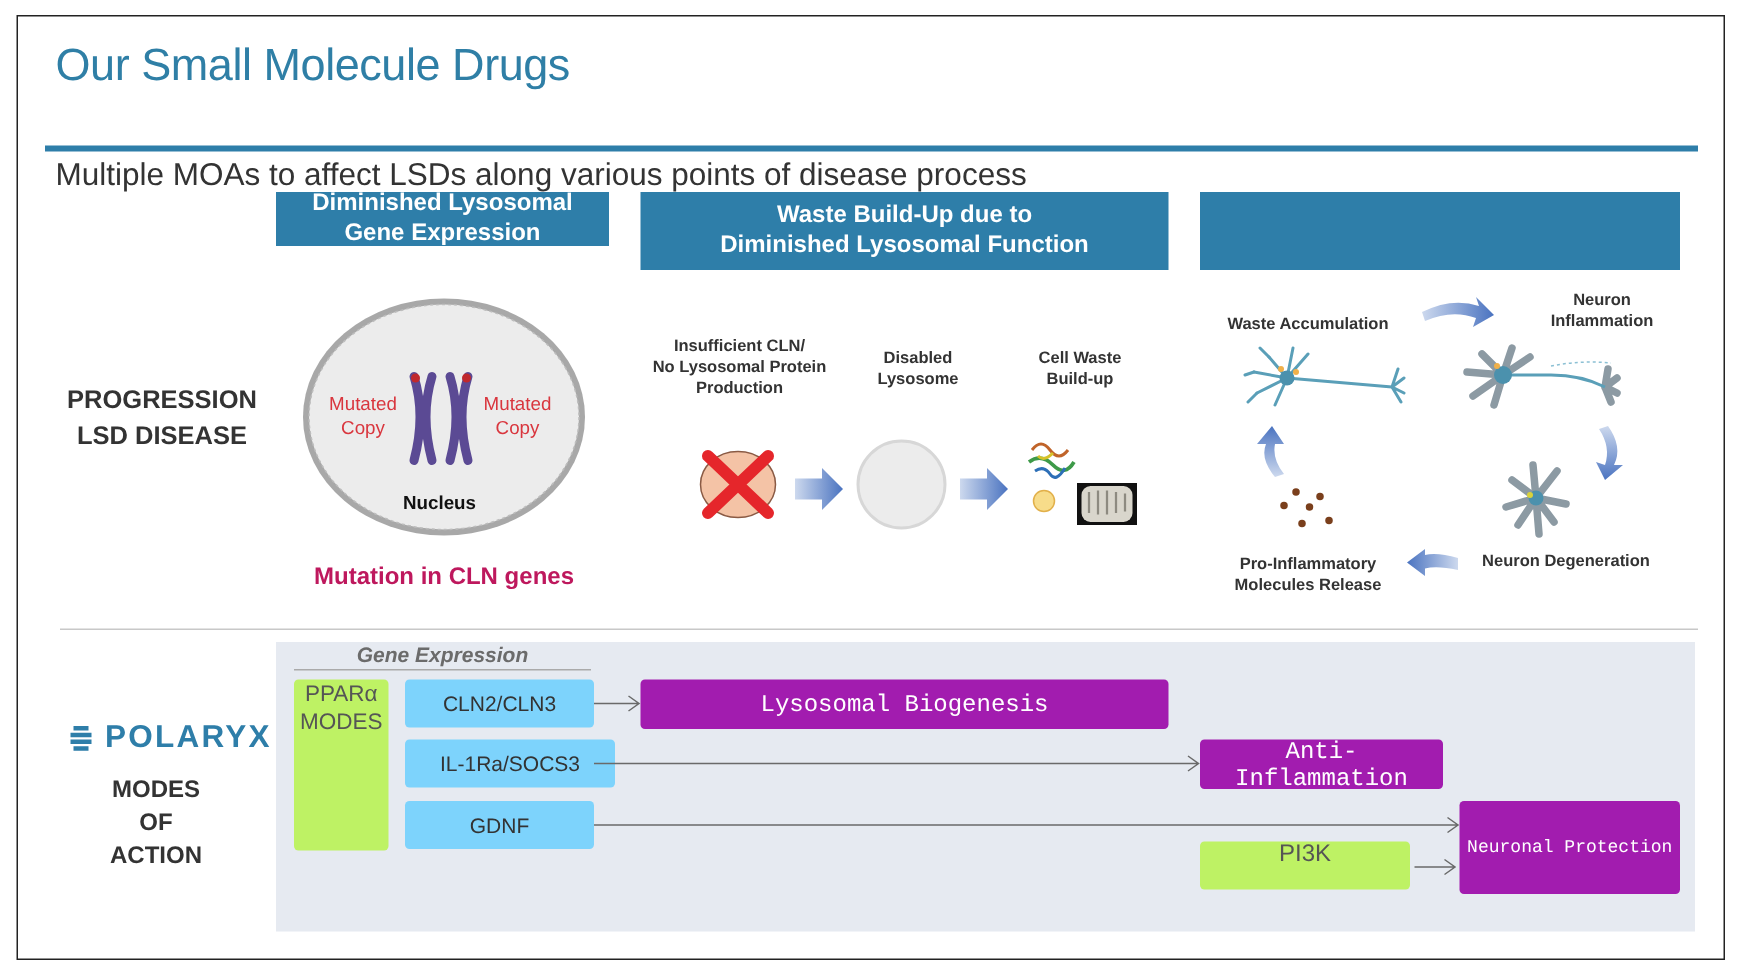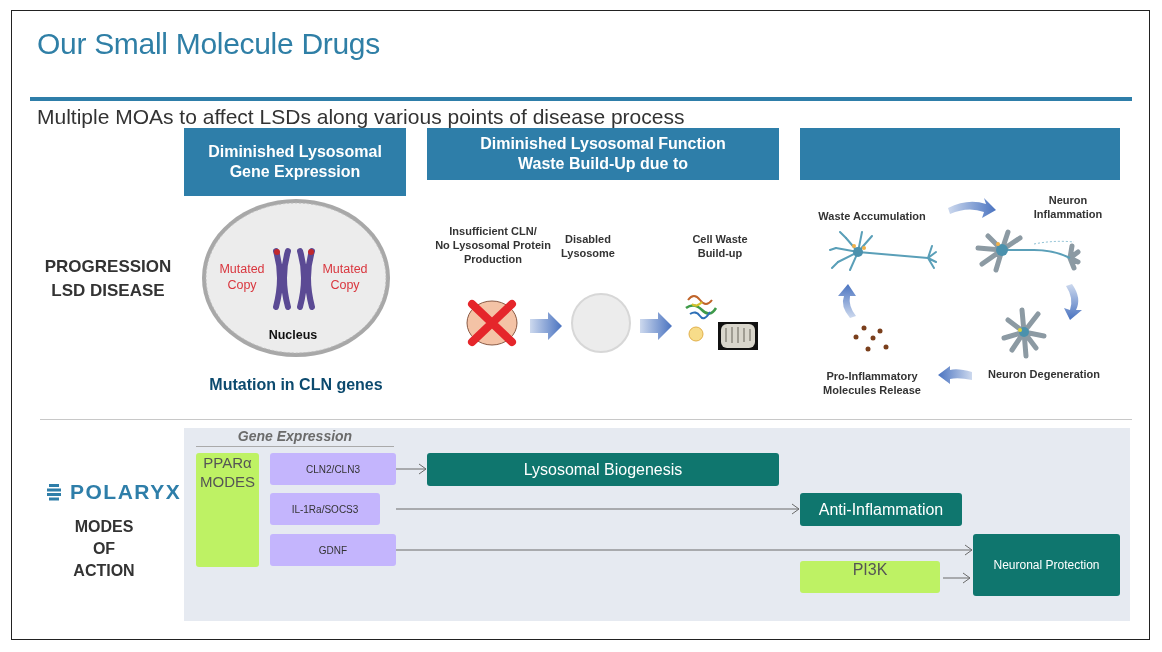--- a/index.html
+++ b/index.html
@@ -5,54 +5,54 @@
   html, body { margin:0; padding:0; background:#ffffff; }
   body { width:1162px; height:652px; position:relative; overflow:hidden; font-family:"Liberation Sans", sans-serif; }
   .frame { position:absolute; left:11px; top:10px; width:1139px; height:630px; border:1px solid #222; box-sizing:border-box; background:#fff; }
   .abs { position:absolute; }
   .title { left:37px; top:27px; font-size:30px; color:#2f7fa6; letter-spacing:-0.3px; white-space:nowrap; }
   .subtitle { left:37px; top:65px; font-size:21px; color:#333; white-space:nowrap;margin-top:40px; }
   .rule-top { left:30px; top:97px; width:1102px; height:4px; background:#2e7ea9; }
   .hdr { background:#2e7ea9; color:#fff; font-weight:bold; font-size:16px; text-align:center; display:flex; align-items:center; justify-content:center; line-height:20px; }
   .side-label { font-weight:bold; color:#333; text-align:center; font-size:17px; line-height:24px; }
   .small-bold { font-weight:bold; color:#333; font-size:11px; text-align:center; line-height:14px; }
-  .navy { color:#0c4a6e; }
+  .navy { color:#be185d; }
   .divider { left:40px; top:419px; width:1092px; height:1px; background:#c8c8c8; }
   .moa-bg { left:184px; top:428px; width:946px; height:193px; background:#e6eaf1; }
   .gene-exp { left:196px; top:428px; width:198px; text-align:center; font-size:14px; font-style:italic; font-weight:bold; color:#6b6b6b; }
   .gene-rule { left:196px; top:446px; width:198px; height:1px; background:#aaa; }
   .grey-box { background:#bef264; color:#555; font-size:15px; text-align:center; display:flex; align-items:flex-start; justify-content:center; border-radius:3px; }
-  .white-box { background:#c4b5fd; color:#333; font-size:10px; text-align:center; display:flex; align-items:center; justify-content:center; border-radius:3px; }
-  .blue-box { background:#0f766e; color:#fff; font-size:16px; text-align:center; display:flex; align-items:center; justify-content:center; border-radius:3px; }
+  .white-box { background:#7dd3fc; color:#333; font-size:14px; text-align:center; display:flex; align-items:center; justify-content:center; border-radius:3px; }
+  .blue-box { background:#a21caf; color:#fff; font-size:16px; text-align:center; display:flex; align-items:center; justify-content:center; border-radius:3px;font-family:Liberation Mono, monospace; }
   svg { position:absolute; overflow:visible; }
 </style>
 </head>
 <body>
 
 <div class="frame"></div>
 
 <div class="abs title">Our Small Molecule Drugs</div>
 <div class="abs subtitle">Multiple MOAs to affect LSDs along various points of disease process</div>
 <div class="abs rule-top"></div>
 
 <div class="abs side-label" style="left:28px;top:255px;width:160px;">
   <div>PROGRESSION</div>
   <div>LSD DISEASE</div>
 </div>
 
-<div class="abs hdr" style="left:184px;top:128px;width:222px;height:68px;">
+<div class="abs hdr" style="left:184px;top:128px;width:222px;height:36px;">
   <div>
       <div>Diminished Lysosomal</div>
       <div>Gene Expression</div>
     </div>
 </div>
 <div class="abs hdr" style="left:427px;top:128px;width:352px;height:52px;">
   <div>
+      <div>Waste Build-Up due to</div>
       <div>Diminished Lysosomal Function</div>
-      <div>Waste Build-Up due to</div>
     </div>
 </div>
 <div class="abs hdr" style="left:800px;top:128px;width:320px;height:52px;">
   <div>
     </div>
 </div>
 
 <svg style="left:198px;top:195px;" width="196" height="166">
   <ellipse cx="98" cy="83" rx="94" ry="79" fill="#a8a8a8"></ellipse>
   <ellipse cx="98" cy="83" rx="90" ry="75" fill="#ececec" stroke="#bdbdbd" stroke-dasharray="2 2" stroke-width="1"></ellipse>
@@ -72,21 +72,21 @@
     <div>Copy</div>
 </div>
 <div class="abs" style="left:240px;top:328px;width:106px;text-align:center;font-size:12.5px;font-weight:bold;color:#111;">Nucleus</div>
 <div class="abs navy" style="left:186px;top:376px;width:220px;text-align:center;font-size:16px;font-weight:bold;">Mutation in CLN genes</div>
 
 <div class="abs small-bold" style="left:425px;top:224px;width:136px;">
   <div>Insufficient CLN/</div>
   <div>No Lysosomal Protein</div>
   <div>Production</div>
 </div>
-<div class="abs small-bold" style="left:548px;top:232px;width:80px;">
+<div class="abs small-bold" style="left:572px;top:232px;width:80px;">
   <div>Disabled</div>
   <div>Lysosome</div>
 </div>
 <div class="abs small-bold" style="left:680px;top:232px;width:80px;">
   <div>Cell Waste</div>
   <div>Build-up</div>
 </div>
 
 <svg style="left:464px;top:298px;" width="56" height="50">
   <ellipse cx="28" cy="25" rx="25" ry="22" fill="#f4c3a6" stroke="#8a5a44" stroke-width="1"></ellipse>
@@ -231,21 +231,21 @@
 <div class="abs gene-exp">Gene Expression</div>
 <div class="abs gene-rule"></div>
 
 <div class="abs grey-box" style="left:196px;top:453px;width:63px;height:114px;line-height:19px;">
   <div>
       <div>PPARα</div>
       <div>MODES</div>
     </div>
 </div>
 <div class="abs white-box" style="left:270px;top:453px;width:126px;height:32px;">CLN2/CLN3</div>
-<div class="abs white-box" style="left:270px;top:493px;width:110px;height:32px;">IL-1Ra/SOCS3</div>
+<div class="abs white-box" style="left:270px;top:493px;width:140px;height:32px;">IL-1Ra/SOCS3</div>
 <div class="abs white-box" style="left:270px;top:534px;width:126px;height:32px;">GDNF</div>
 
 <div class="abs grey-box" style="left:800px;top:561px;width:140px;height:32px;font-size:16px;">PI3K</div>
 
 <div class="abs blue-box" style="left:427px;top:453px;width:352px;height:33px;">Lysosomal Biogenesis</div>
 <div class="abs blue-box" style="left:800px;top:493px;width:162px;height:33px;">Anti-Inflammation</div>
 <div class="abs blue-box" style="left:973px;top:534px;width:147px;height:62px;font-size:12px;">Neuronal Protection</div>
 
 <svg style="left:0;top:0;" width="1162" height="652">
   <g stroke="#6a6a6a" stroke-width="1" fill="none">

